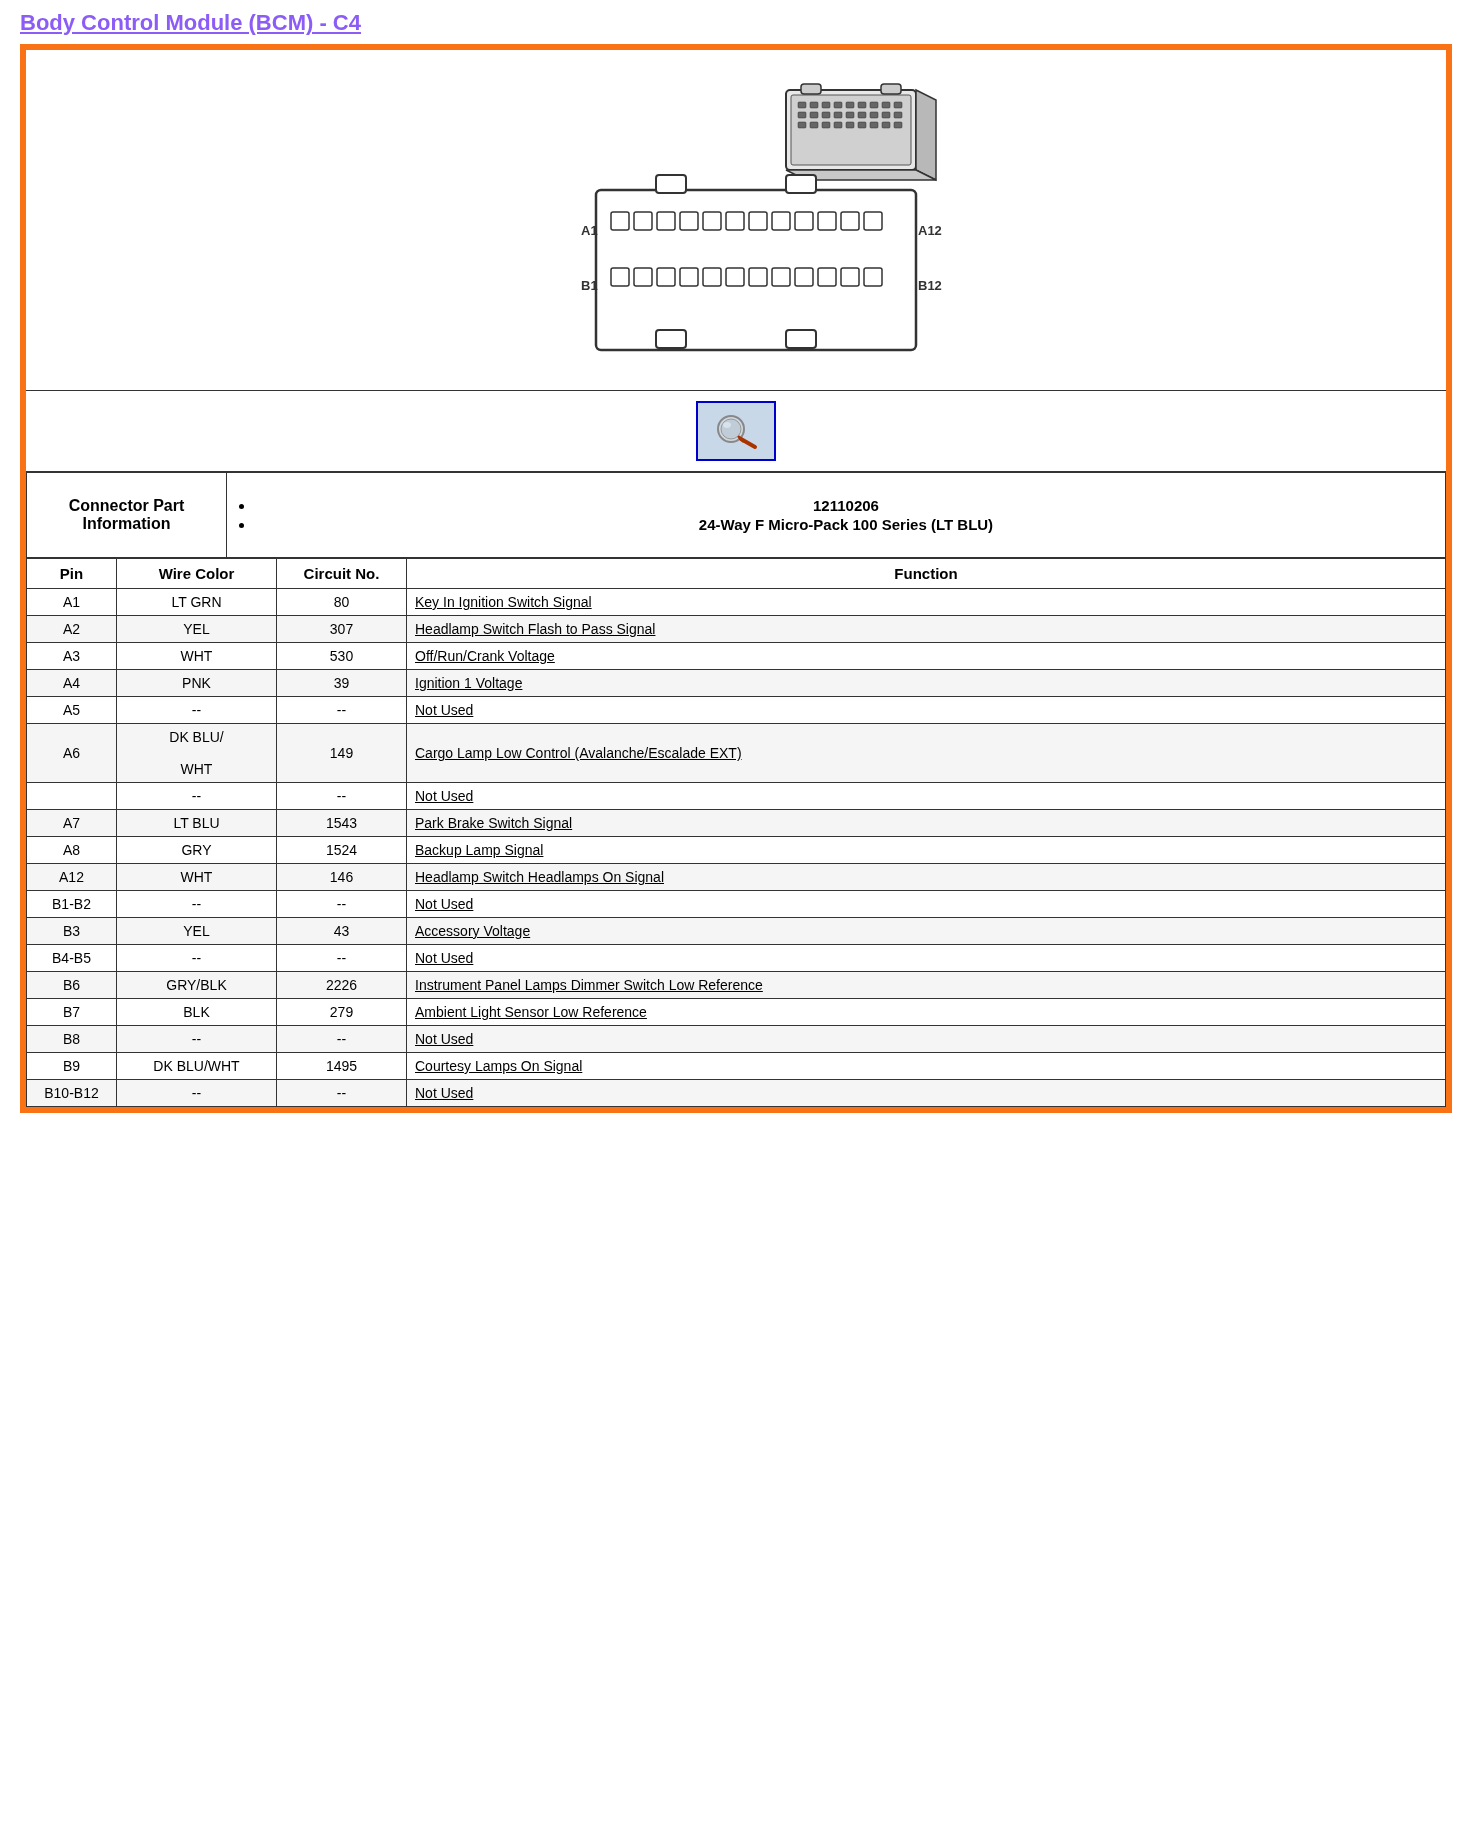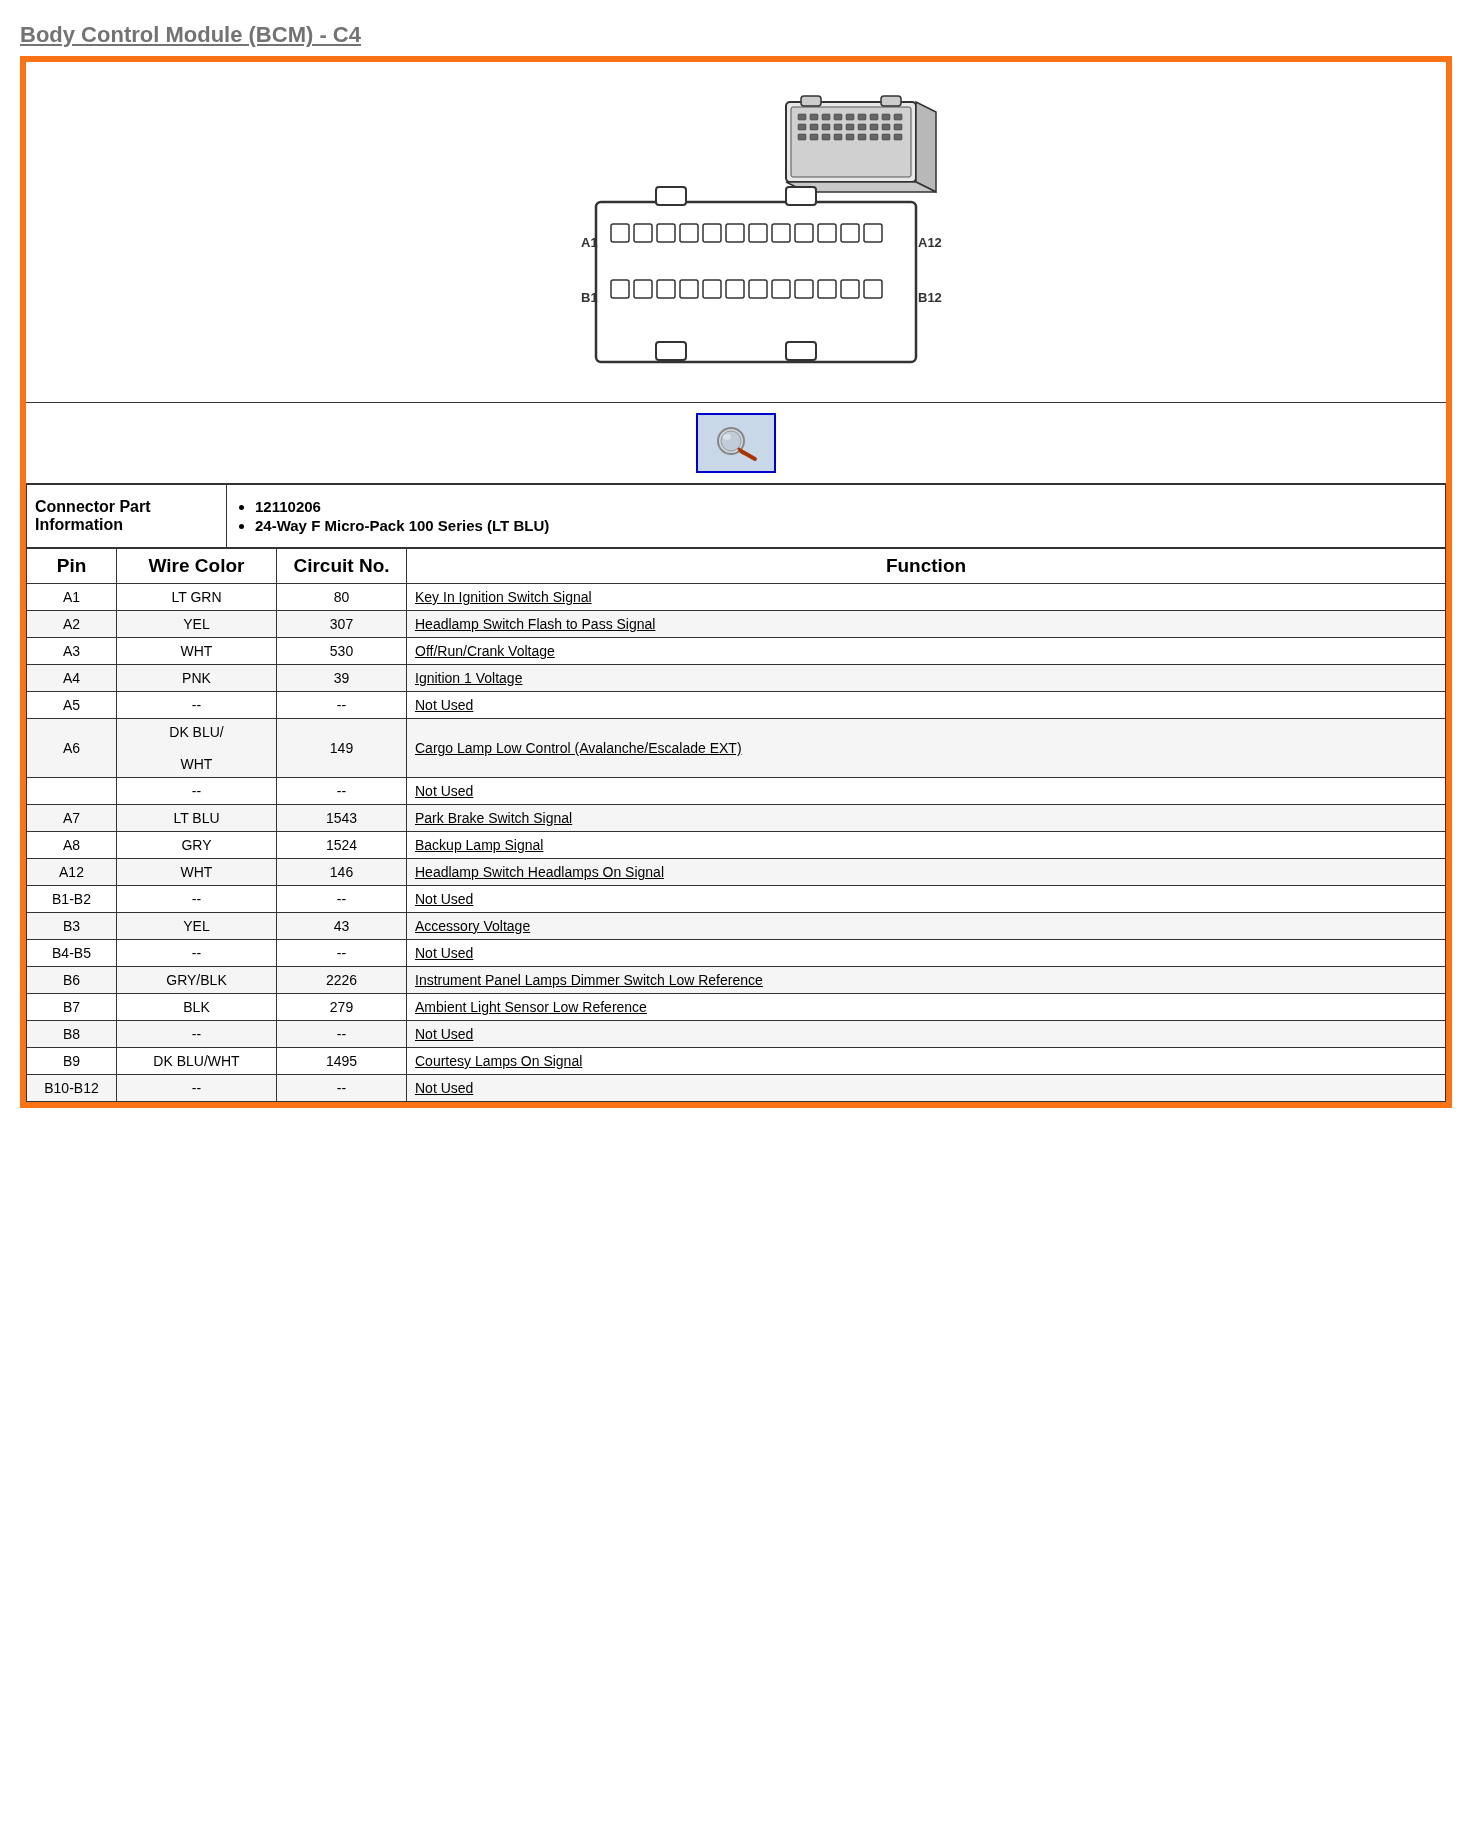--- a/index.html
+++ b/index.html
@@ -7,26 +7,25 @@
       font-family: Arial, sans-serif;
       font-size: 14px;
       background: #fff;
       width: 1472px;
     }
     .page {
       width: 1472px;
       padding: 10px 20px;
     }
     .main-title {
-      color: #737373;
+      color: #8b5cf6;
       font-size: 22px;
       font-weight: bold;
       text-decoration: underline;
       margin-bottom: 8px;
-      margin-top: 12px;
     }
     .outer-border {
       border: 6px solid #f97316;
       width: 100%;
     }
     .connector-diagram {
       display: flex;
       justify-content: center;
       align-items: center;
       padding: 20px 0 10px 0;
@@ -50,22 +49,22 @@
       height: 60px;
       background: #c8d8e8;
     }
     
     .info-table {
       width: 100%;
       border-collapse: collapse;
     }
     .info-table td, .info-table th {
       border: 1px solid #333;
-      padding: 11px 8px;
-      text-align: left;
+      padding: 22px 8px;
+      text-align: center;
       vertical-align: middle;
     }
     .connector-part-info-cell {
       font-weight: bold;
       font-size: 16px;
       width: 200px;
       text-align: center;
     }
     .connector-part-detail-cell {
       text-align: left;
@@ -81,21 +80,21 @@
       margin: 2px 0;
     }
     .data-table {
       width: 100%;
       border-collapse: collapse;
     }
     .data-table th {
       border: 1px solid #333;
       padding: 6px 8px;
       font-weight: bold;
-      font-size: 19px;
+      font-size: 15px;
       background: #fff;
     }
     .data-table td {
       border: 1px solid #333;
       padding: 5px 8px;
       text-align: center;
       vertical-align: middle;
       font-size: 14px;
     }
     .data-table td.func-cell {

